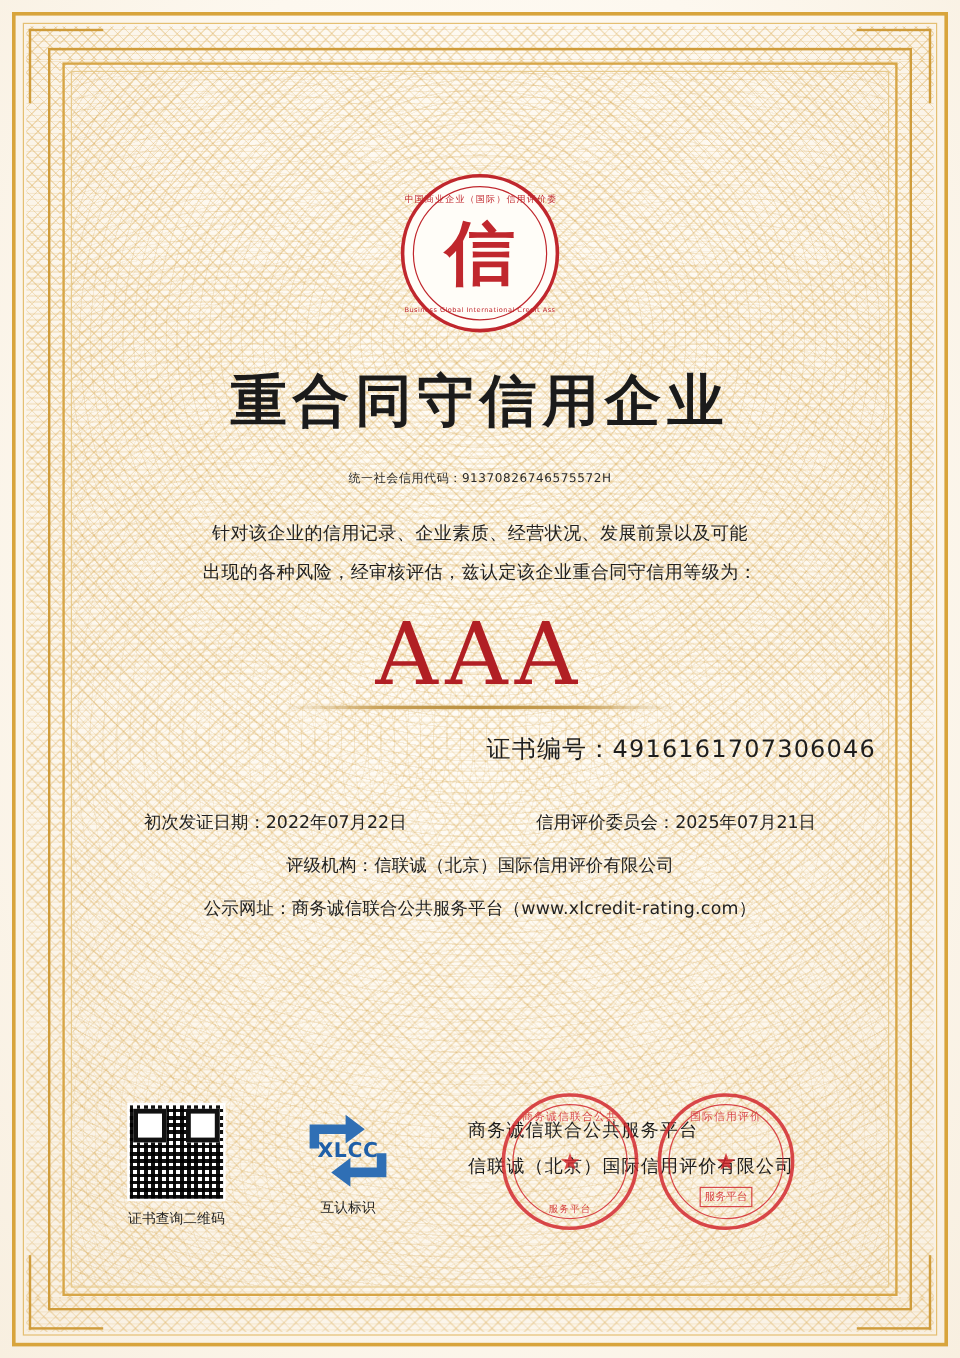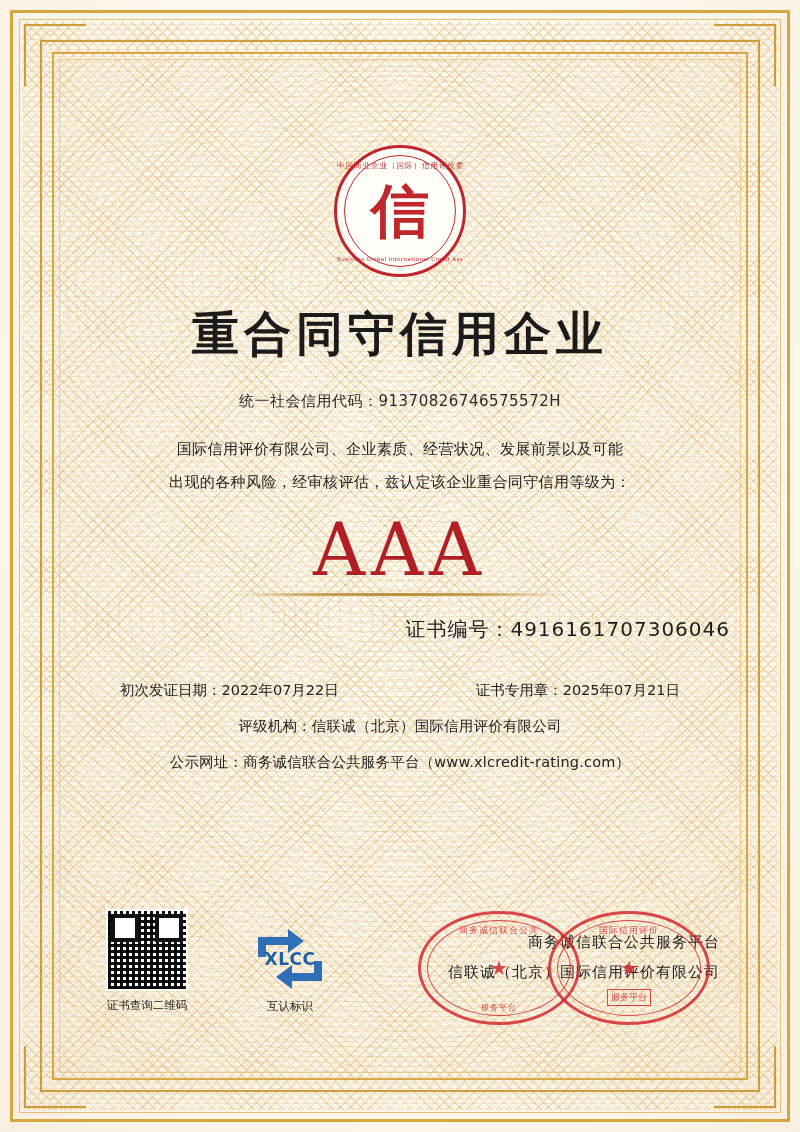--- a/index.html
+++ b/index.html
@@ -147,21 +147,21 @@
   .company-name {
     margin-top: 34px;
     font-size: 29px;
     font-weight: 700;
     letter-spacing: 2px;
     color: #141414;
   }
 
   .credit-code {
     margin-top: 26px;
-    font-size: 15px;
+    font-size: 10px;
     color: #2b2b2b;
     letter-spacing: .5px;
   }
 
   .statement {
     margin: 22px auto 0;
     width: 505px;
     font-size: 15px;
     line-height: 33px;
     color: #222;
@@ -210,21 +210,21 @@
 
   
   .footer {
     position: absolute;
     left: 0; right: 0;
     bottom: 18px;
     height: 135px;
   }
   .qr {
     position: absolute;
-    left: 34px; top: 0;
+    left: 34px; top: 10px;
     width: 86px;
     text-align: center;
   }
   .qr-img {
     width: 78px; height: 78px;
     margin: 0 auto;
     background:
       repeating-linear-gradient(90deg, #111 0 3px, #fff 3px 6px),
       repeating-linear-gradient(0deg, #111 0 3px, #fff 3px 6px);
     background-blend-mode: multiply;
@@ -261,34 +261,33 @@
     font-weight: 700;
     color: #1f5fa8;
     letter-spacing: .5px;
   }
   .xlcc-cap { margin-top: 6px; font-size: 11.5px; color: #222; }
 
   .org-lines {
     position: absolute;
     right: 10px; top: 18px;
     width: 330px;
-    text-align: right;
+    text-align: left;
     font-size: 15px;
     line-height: 30px;
     color: #1d1d1d;
     letter-spacing: 1px;
   }
 
   .stamp {
     position: absolute;
     border: 3px solid #d2232a;
     border-radius: 50%;
     color: #d2232a;
     opacity: .82;
-    padding-left: 48px;
   }
   .stamp .inner-ring {
     position: absolute;
     left: 6px; top: 6px; right: 6px; bottom: 6px;
     border: 1px solid #d2232a;
     border-radius: 50%;
   }
   .stamp .star {
     position: absolute;
     left: 50%; top: 50%;
@@ -341,32 +340,32 @@
       <div class="glyph">信</div>
       <div class="arc-bottom">Business Global International Credit Assessment</div>
     </div>
 
     <div class="main-title">重合同守信用企业</div>
 
 
     <div class="credit-code">统一社会信用代码：91370826746575572H</div>
 
     <div class="statement">
-      <div>国际信用评价有限公司、企业素质、经营状况、发展前景以及可能</div>
+      <div>针对该企业的信用记录、企业素质、经营状况、发展前景以及可能</div>
       <div>出现的各种风险，经审核评估，兹认定该企业重合同守信用等级为：</div>
     </div>
 
     <div class="grade">AAA</div>
     <div class="grade-rule"></div>
 
     <div class="cert-no">证书编号：4916161707306046</div>
 
     <div class="dates">
       <div>初次发证日期：2022年07月22日</div>
-      <div>证书专用章：2025年07月21日</div>
+      <div>信用评价委员会：2025年07月21日</div>
     </div>
 
     <div class="info-line">评级机构：信联诚（北京）国际信用评价有限公司</div>
     <div class="info-line">公示网址：商务诚信联合公共服务平台（www.xlcredit-rating.com）</div>
 
     <div class="footer">
 
       <div class="qr">
         <div class="qr-img"></div>
         <div class="qr-cap">证书查询二维码</div>

